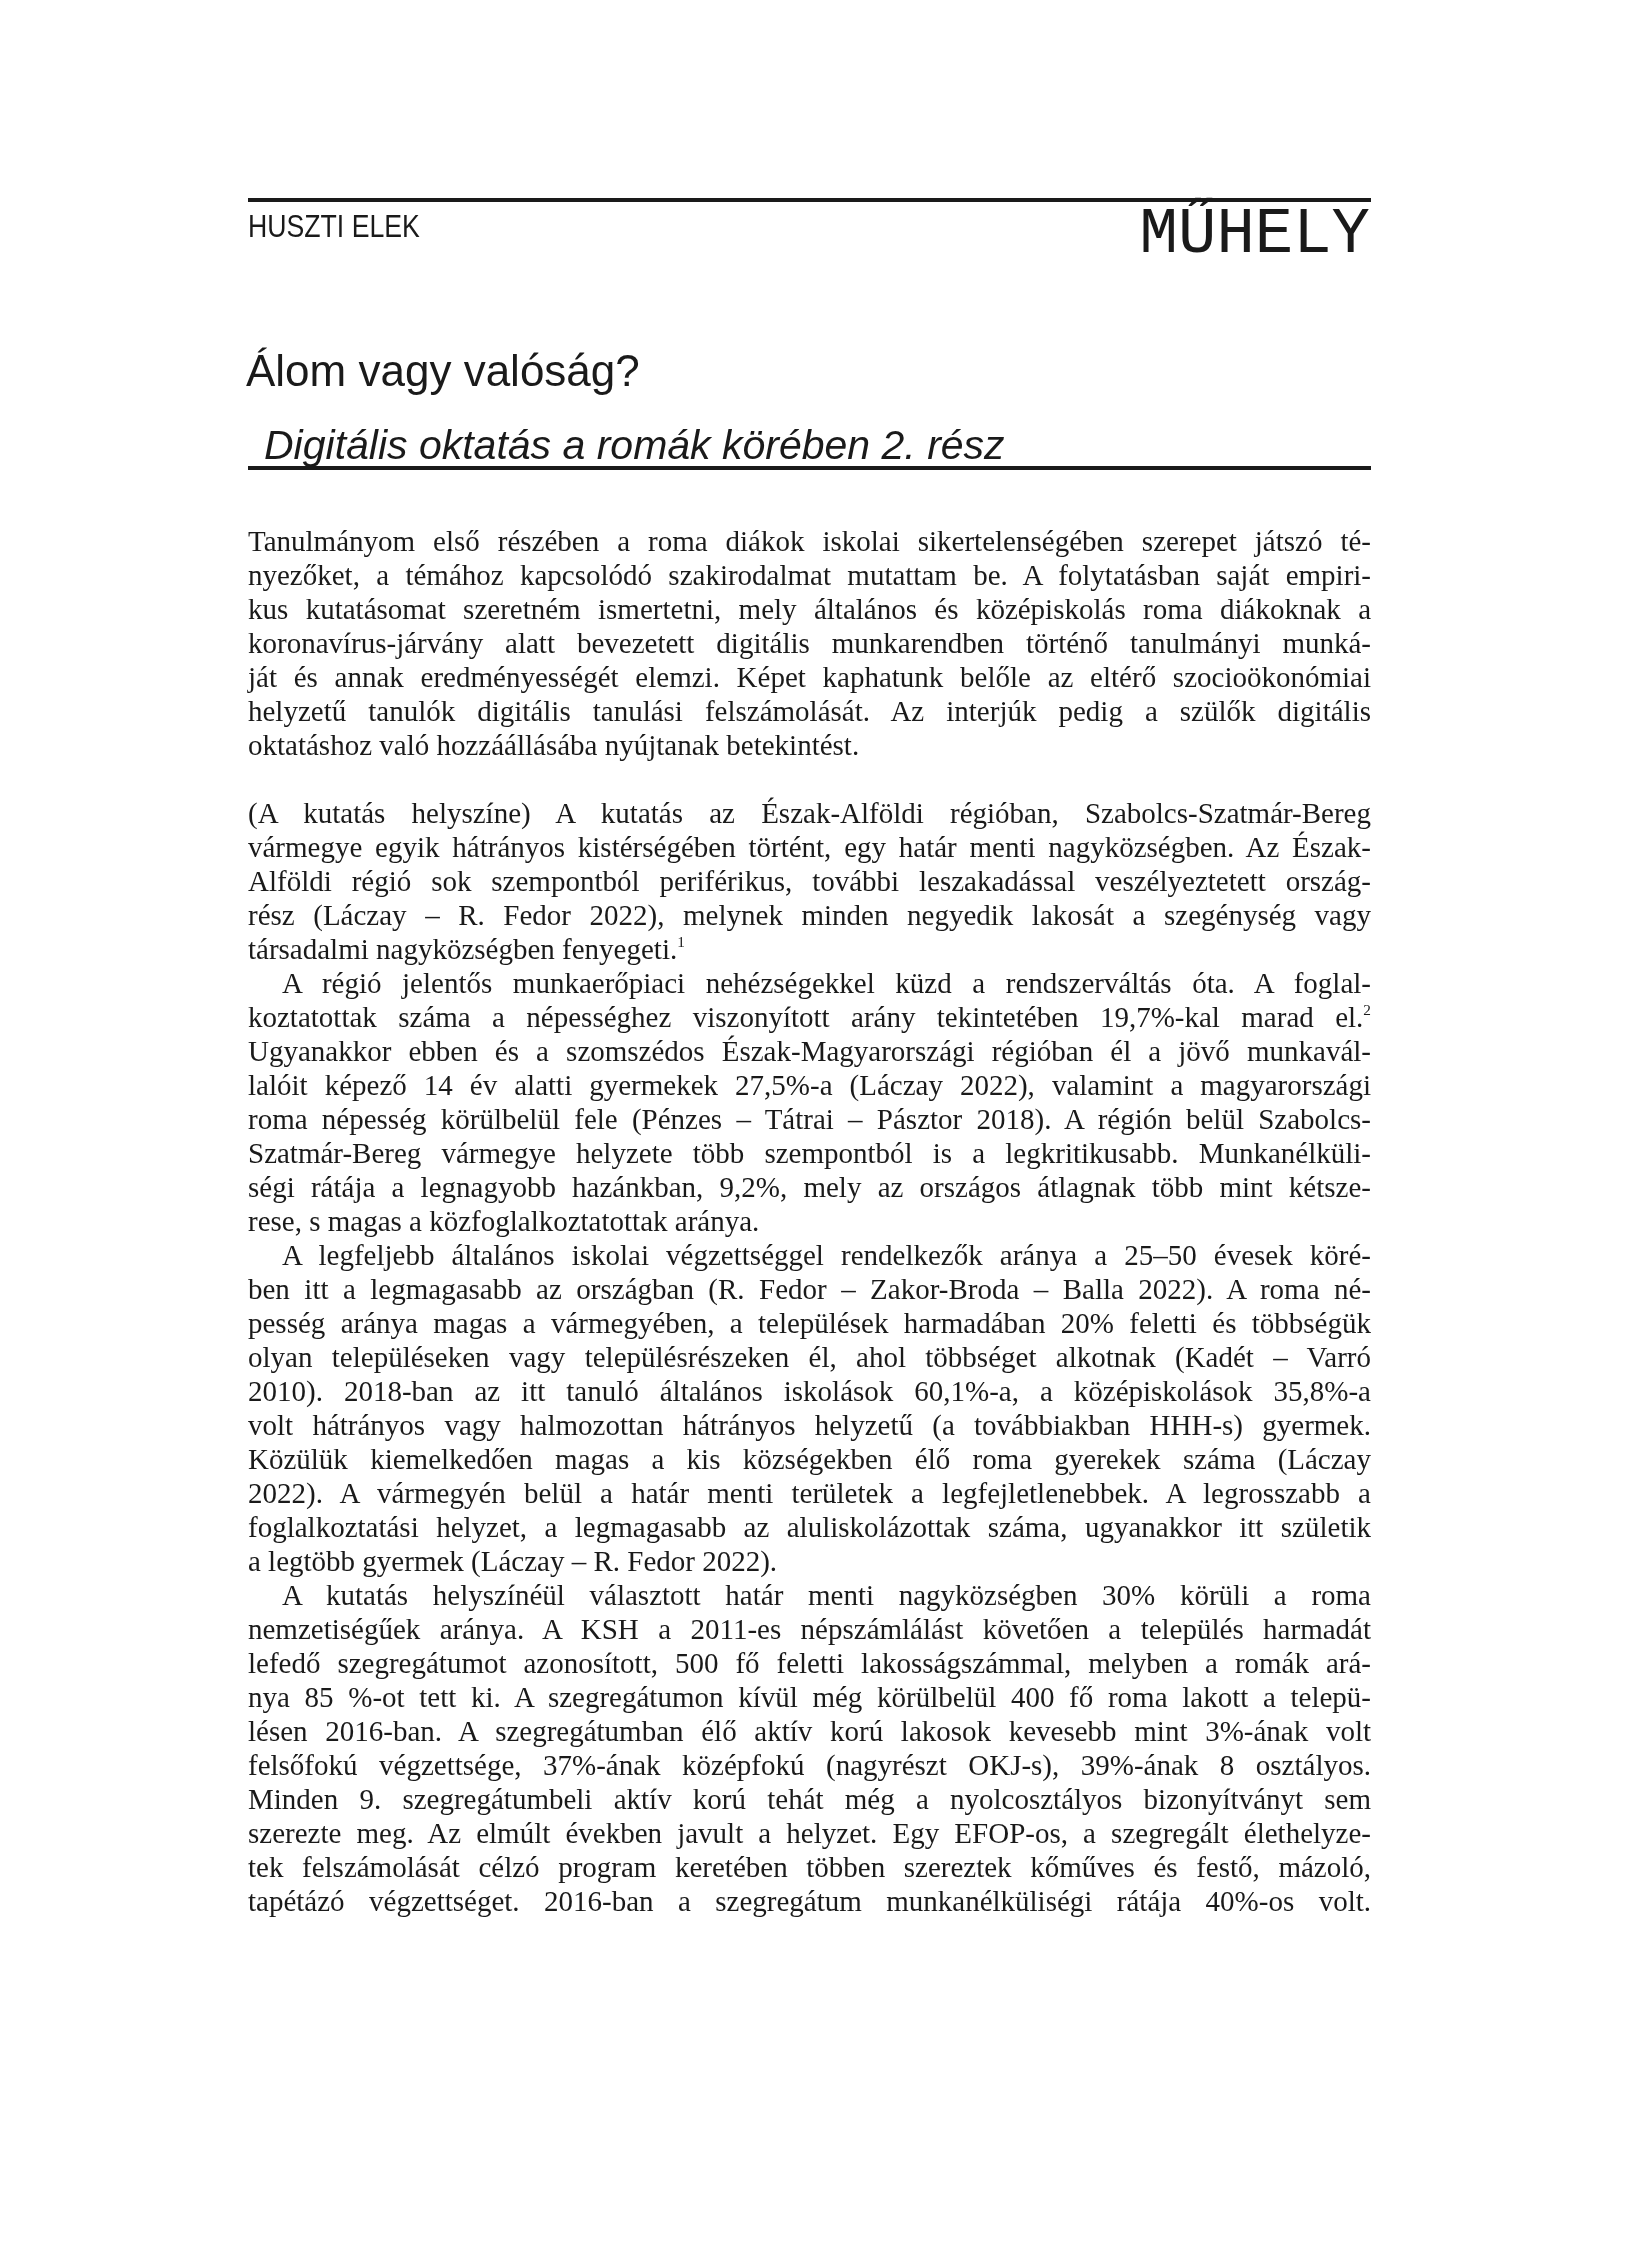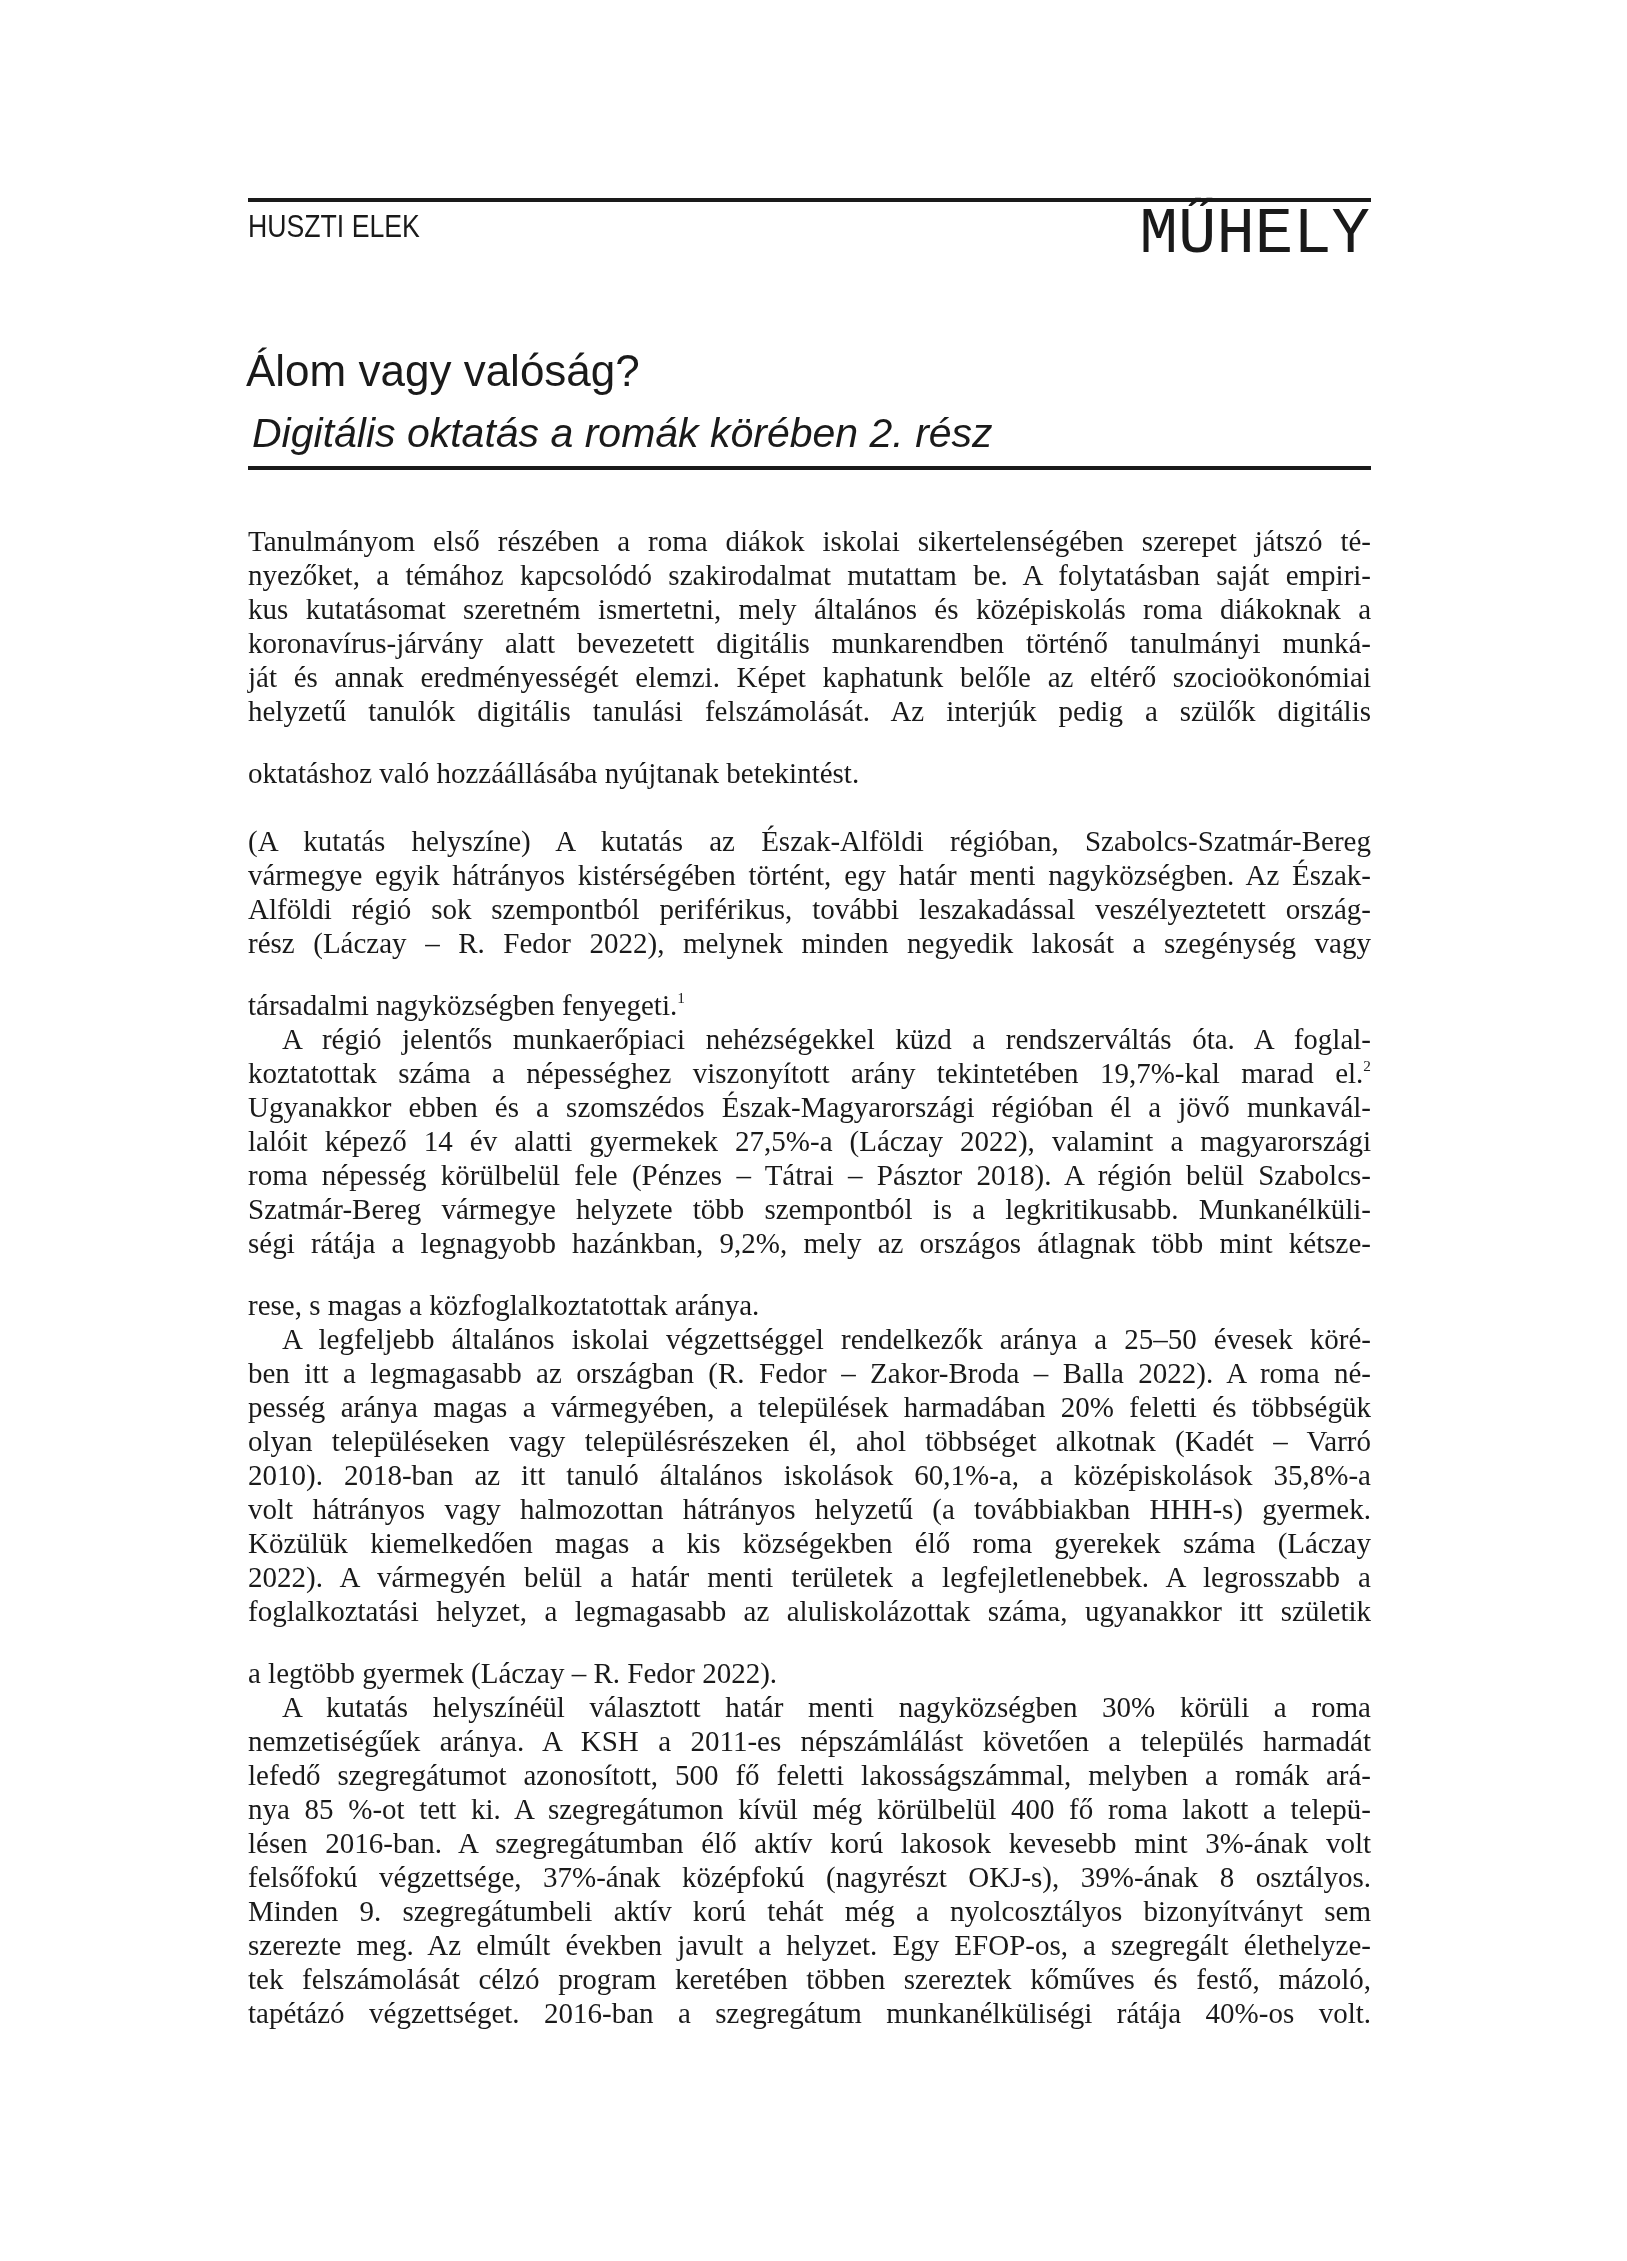--- a/index.html
+++ b/index.html
@@ -15,31 +15,31 @@
   .header-section {
     position: absolute; right: calc(1628px - 1370px); top: 208px;
     font-family: Liberation Mono, monospace; font-size: 64px; line-height: 55px;
   }
   .title {
     position: absolute; left: 246px; top: 345px;
     font-family: "Liberation Sans", sans-serif; font-size: 44px; line-height: 51px; margin: 0; font-weight: normal; text-align: center;
   }
   .subtitle {
     position: absolute; left: 248px; top: 405px;
-    font-family: "Liberation Sans", sans-serif; font-style: italic; font-size: 41px; line-height: 48px; margin: 4px; font-weight: normal;
+    font-family: "Liberation Sans", sans-serif; font-style: italic; font-size: 41px; line-height: 48px; margin: 16px; font-weight: normal;
   }
   .body {
     position: absolute; left: 248px; top: 524px; width: 1123px;
     font-family: "Liberation Serif", serif; font-size: 29px; line-height: 34px;
   }
   .line {
     display: block; white-space: nowrap; text-align: justify; text-align-last: justify;
     height: 34px; overflow: visible;
   }
-  .line.last { text-align-last: left; margin-top: 28px; }
+  .line.last { text-align-last: left; }
   .line.indent { padding-left: 34px; }
   .para-gap { height: 34px; }
   .lead-italic { }
   sup { font-size: 15.3px; line-height: 0; vertical-align: 12.3px; }
 </style>
 </head>
 <body>
 
 <div id="top-rule" class="rule"></div>
 <div class="header-author">HUSZTI ELEK</div>

